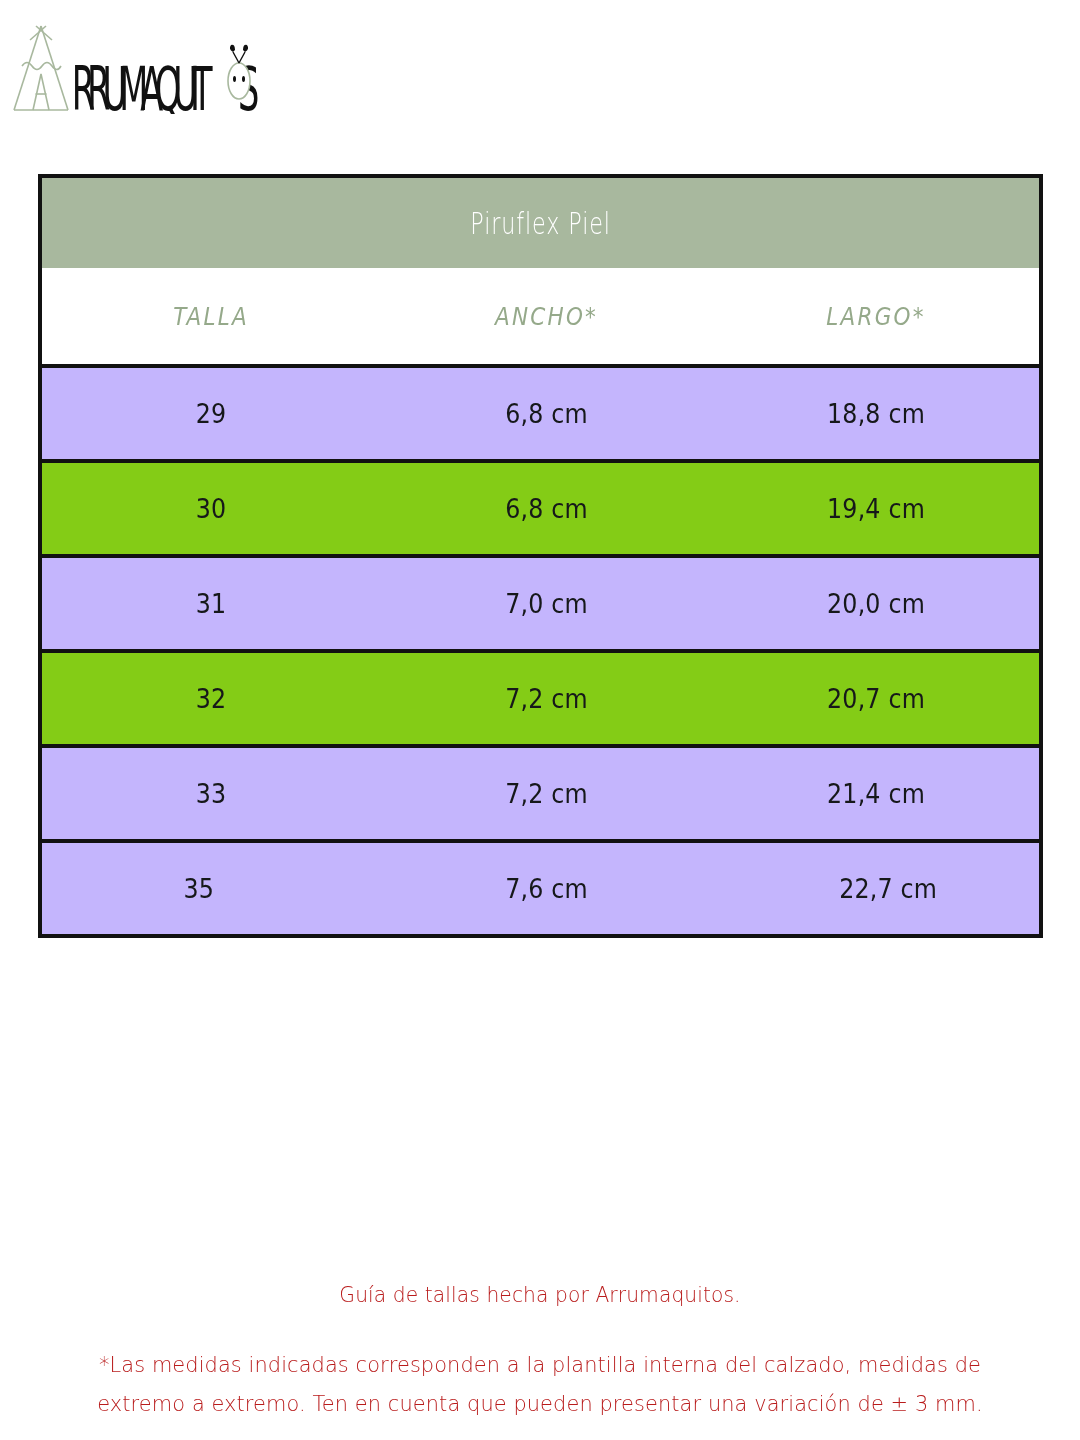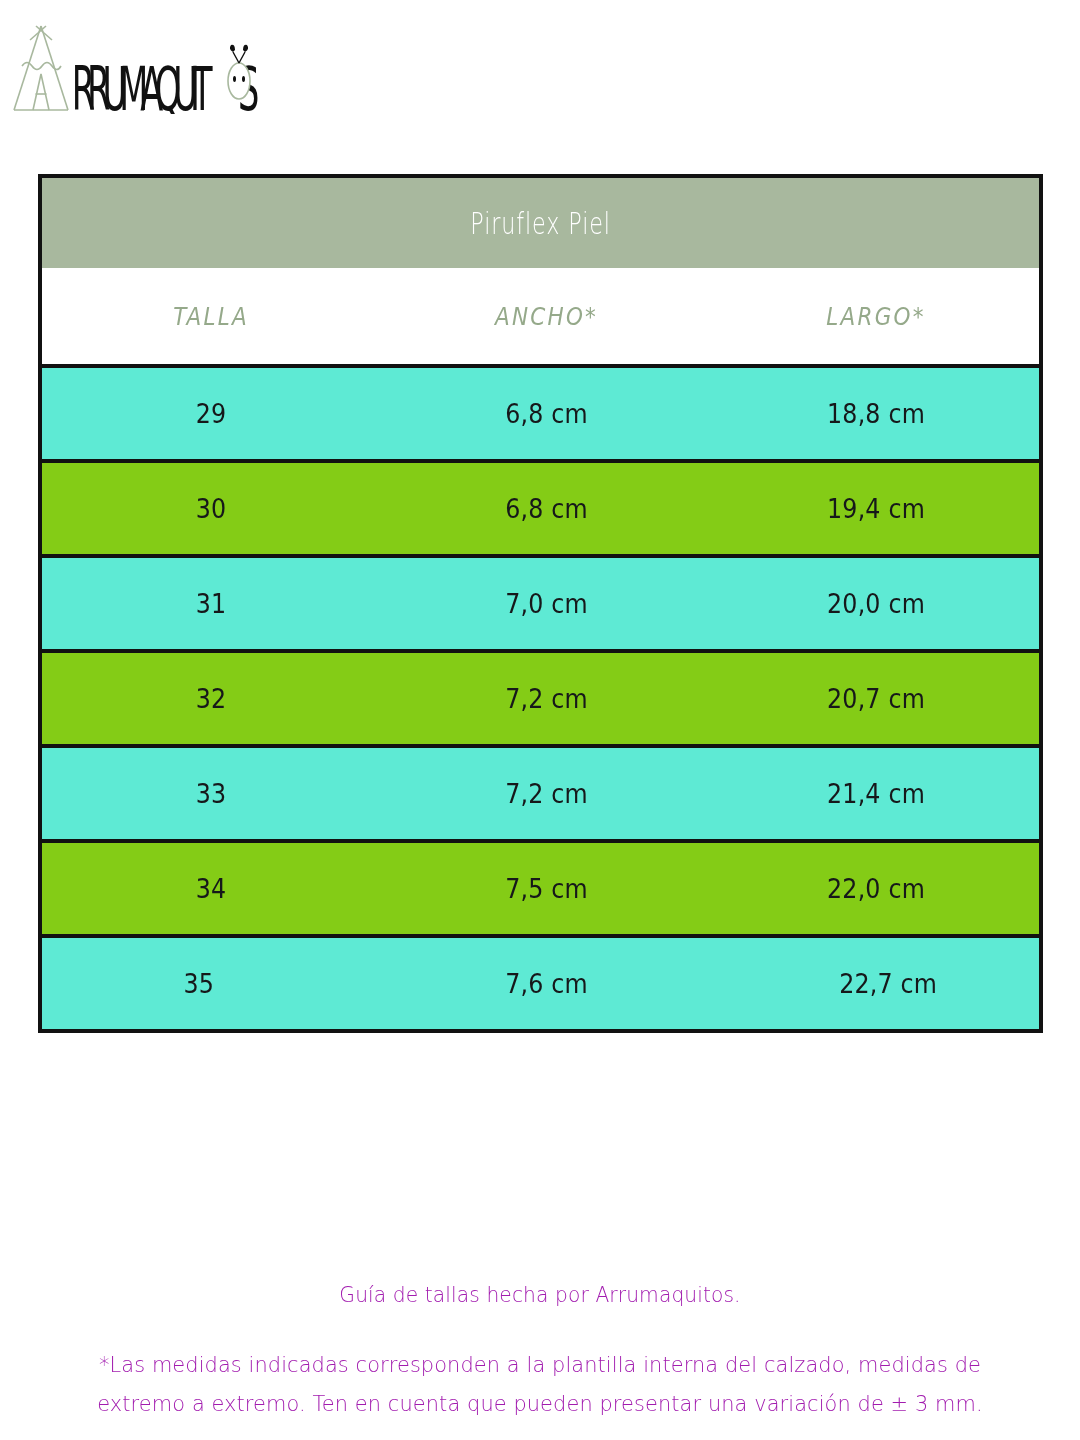--- a/index.html
+++ b/index.html
@@ -75,21 +75,21 @@
   }
 
   .data-row {
     height: 91px;
     display: flex;
     align-items: center;
     border-bottom: 4px solid #111111;
     background: #84cc16;
   }
   .data-row:last-child { border-bottom: none; gap: 36px; }
-  .data-row.shaded { background: #5eead4; }
+  .data-row.shaded { background: #c4b5fd; }
 
   .cell {
     text-align: center;
     color: #16181a;
     font-size: 27px;
     font-family: "DejaVu Sans", sans-serif;
     font-weight: 400;
     letter-spacing: 0.2px;
     transform: scaleX(0.88);
   }
@@ -98,21 +98,21 @@
   .c2 { width: 333px; }
   .c3 { width: 326px; }
 
   
   .footer {
     position: absolute;
     left: 0;
     top: 1282px;
     width: 1080px;
     text-align: center;
-    color: #a21caf;
+    color: #b91c1c;
     font-family: "DejaVu Sans", sans-serif;
     font-weight: 300;
   }
   .footer-line1 {
     font-size: 22px;
     letter-spacing: 0.1px;
     transform: scaleX(0.92);
   }
   .footer-note {
     margin-top: 38px;
@@ -186,25 +186,20 @@
   <div class="data-row">
     <div class="cell c1">32</div>
     <div class="cell c2">7,2 cm</div>
     <div class="cell c3">20,7 cm</div>
   </div>
   <div class="data-row shaded">
     <div class="cell c1">33</div>
     <div class="cell c2">7,2 cm</div>
     <div class="cell c3">21,4 cm</div>
   </div>
-  <div class="data-row">
-    <div class="cell c1">34</div>
-    <div class="cell c2">7,5 cm</div>
-    <div class="cell c3">22,0 cm</div>
-  </div>
   <div class="data-row shaded">
     <div class="cell c1">35</div>
     <div class="cell c2">7,6 cm</div>
     <div class="cell c3">22,7 cm</div>
   </div>
 
 </div>
 
 <div class="footer">
   <div class="footer-line1">Guía de tallas hecha por Arrumaquitos.</div>

